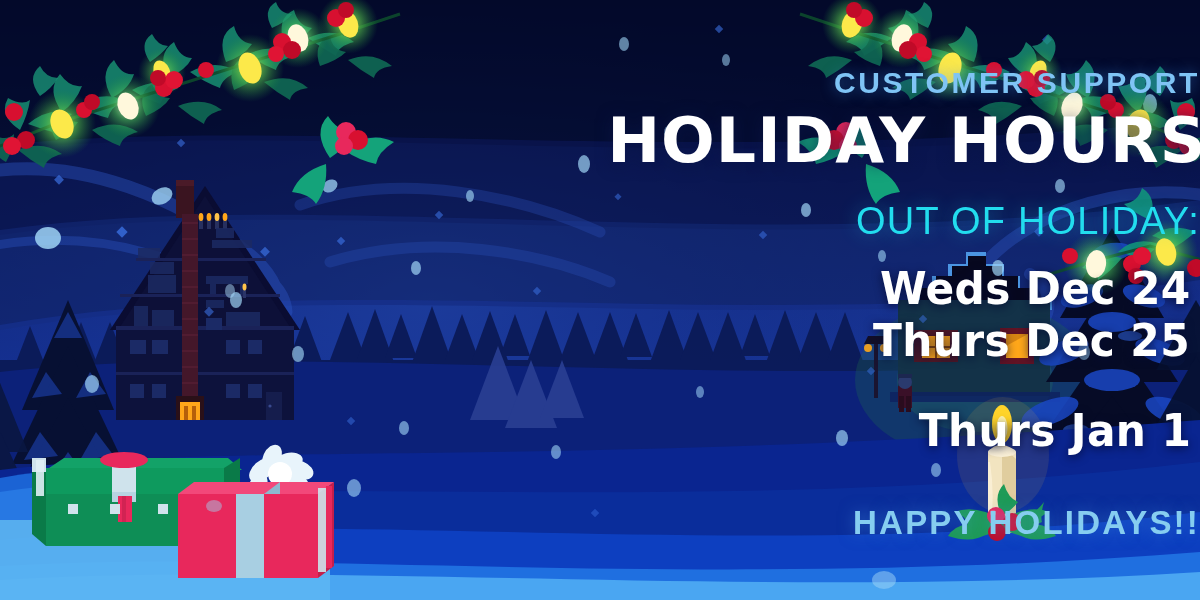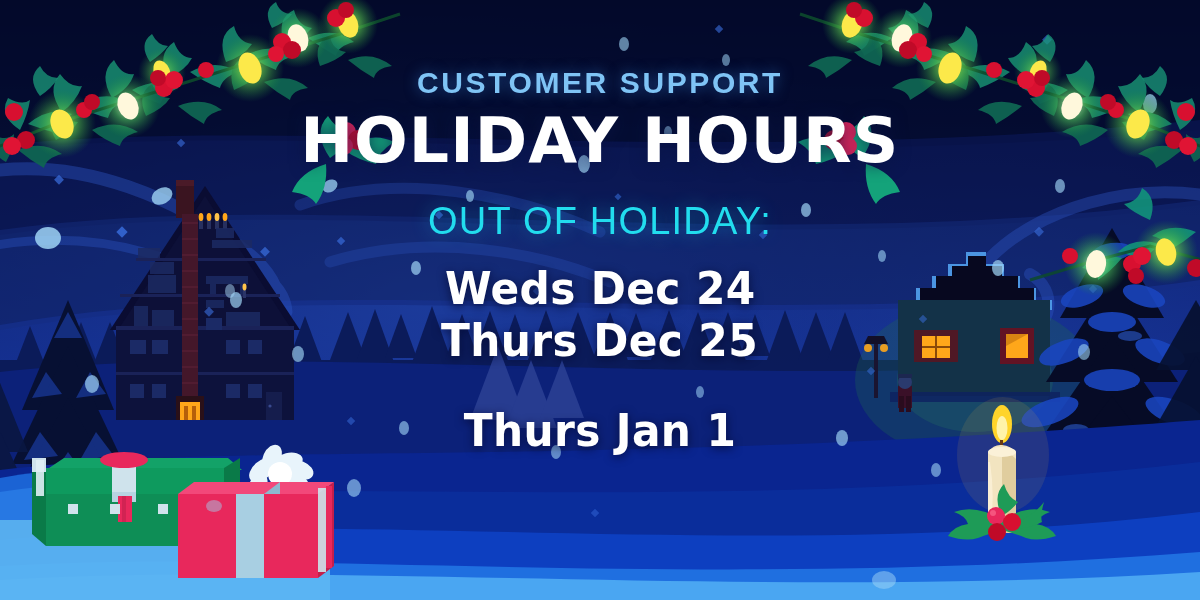--- a/index.html
+++ b/index.html
@@ -8,21 +8,21 @@
   #card{
     position:relative;width:1200px;height:600px;overflow:hidden;
     background:#02021c;
   }
   .layer{position:absolute;inset:0;}
   svg.layer{display:block;}
 
   
   #text-layer{
     position:absolute;inset:0;z-index:60;
-    display:flex;flex-direction:column;align-items:center;
+    display:flex;flex-direction:column;align-items:flex-end;
     pointer-events:none;
   }
   #eyebrow{
     margin-top:68px;
     font-size:30px;font-weight:bold;letter-spacing:2.6px;
     color:#7FC4F5;line-height:1;
     text-shadow:0 0 14px rgba(60,140,230,.55);
   }
   #headline{
     margin-top:12px;
@@ -673,15 +673,16 @@
     </g>
   </svg>
 
   <div id="text-layer">
     <div id="eyebrow">CUSTOMER SUPPORT</div>
     <div id="headline">HOLIDAY HOURS</div>
     <div id="subhead">OUT OF HOLIDAY:</div>
     <div class="dateline" id="date-0">Weds Dec 24</div>
     <div class="dateline" id="date-1">Thurs Dec 25</div>
     <div class="dateline" id="date-2">Thurs Jan 1</div>
+    <div id="closing">HAPPY HOLIDAYS!!</div>
   </div>
 
 </div>
 
 </body></html>

